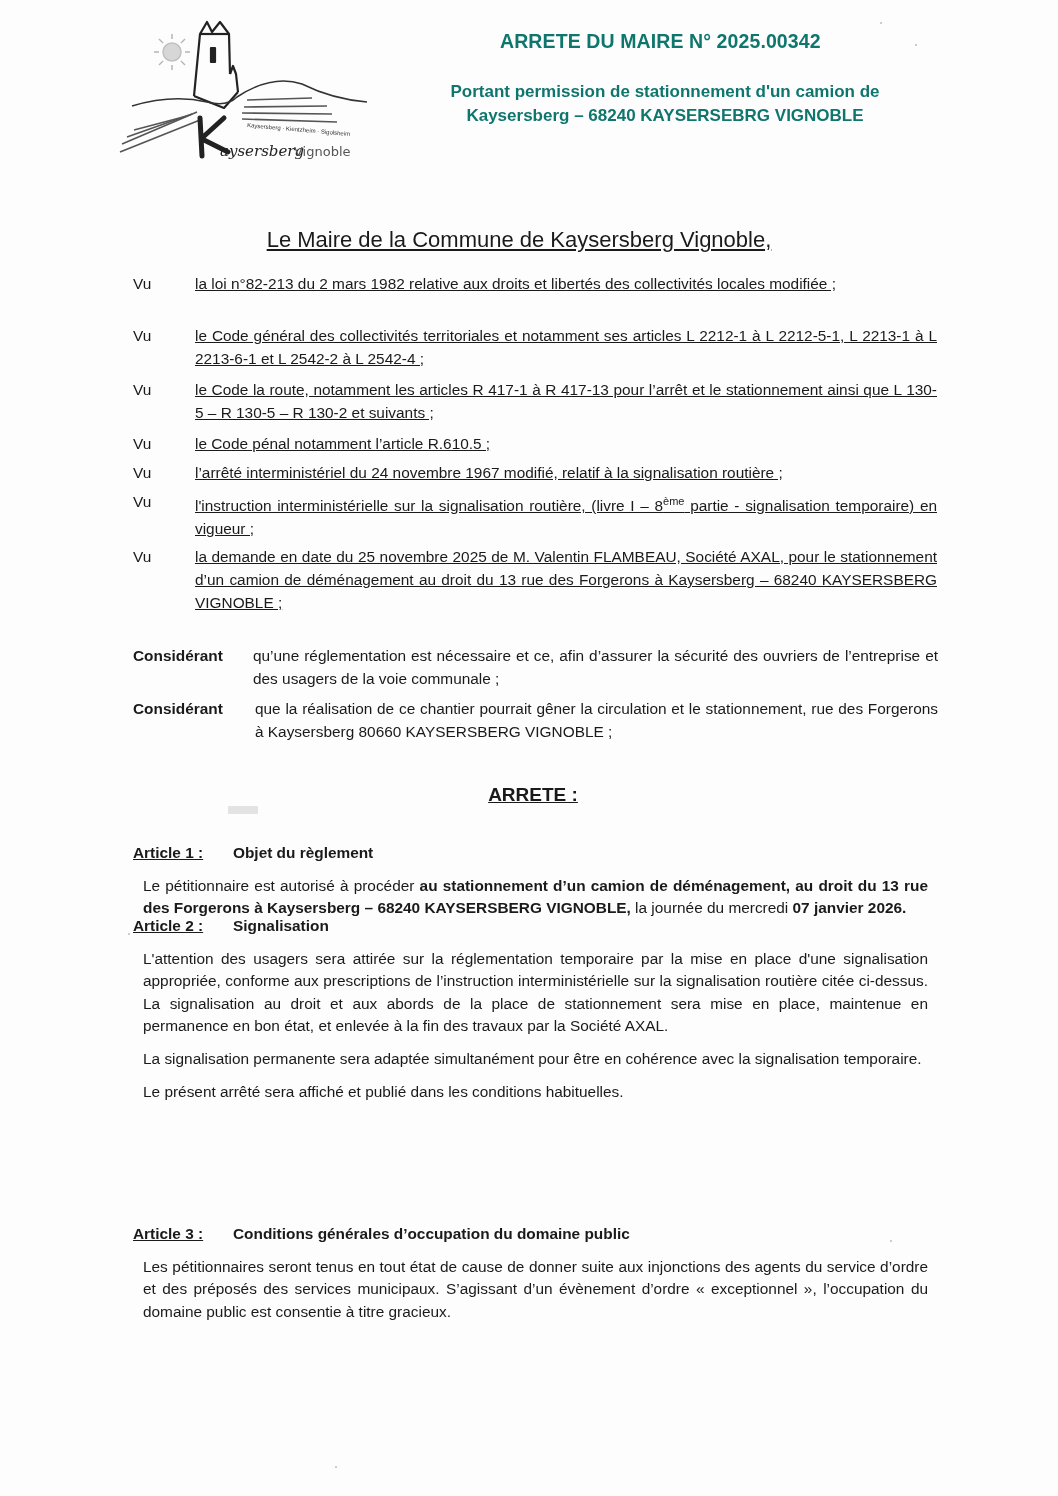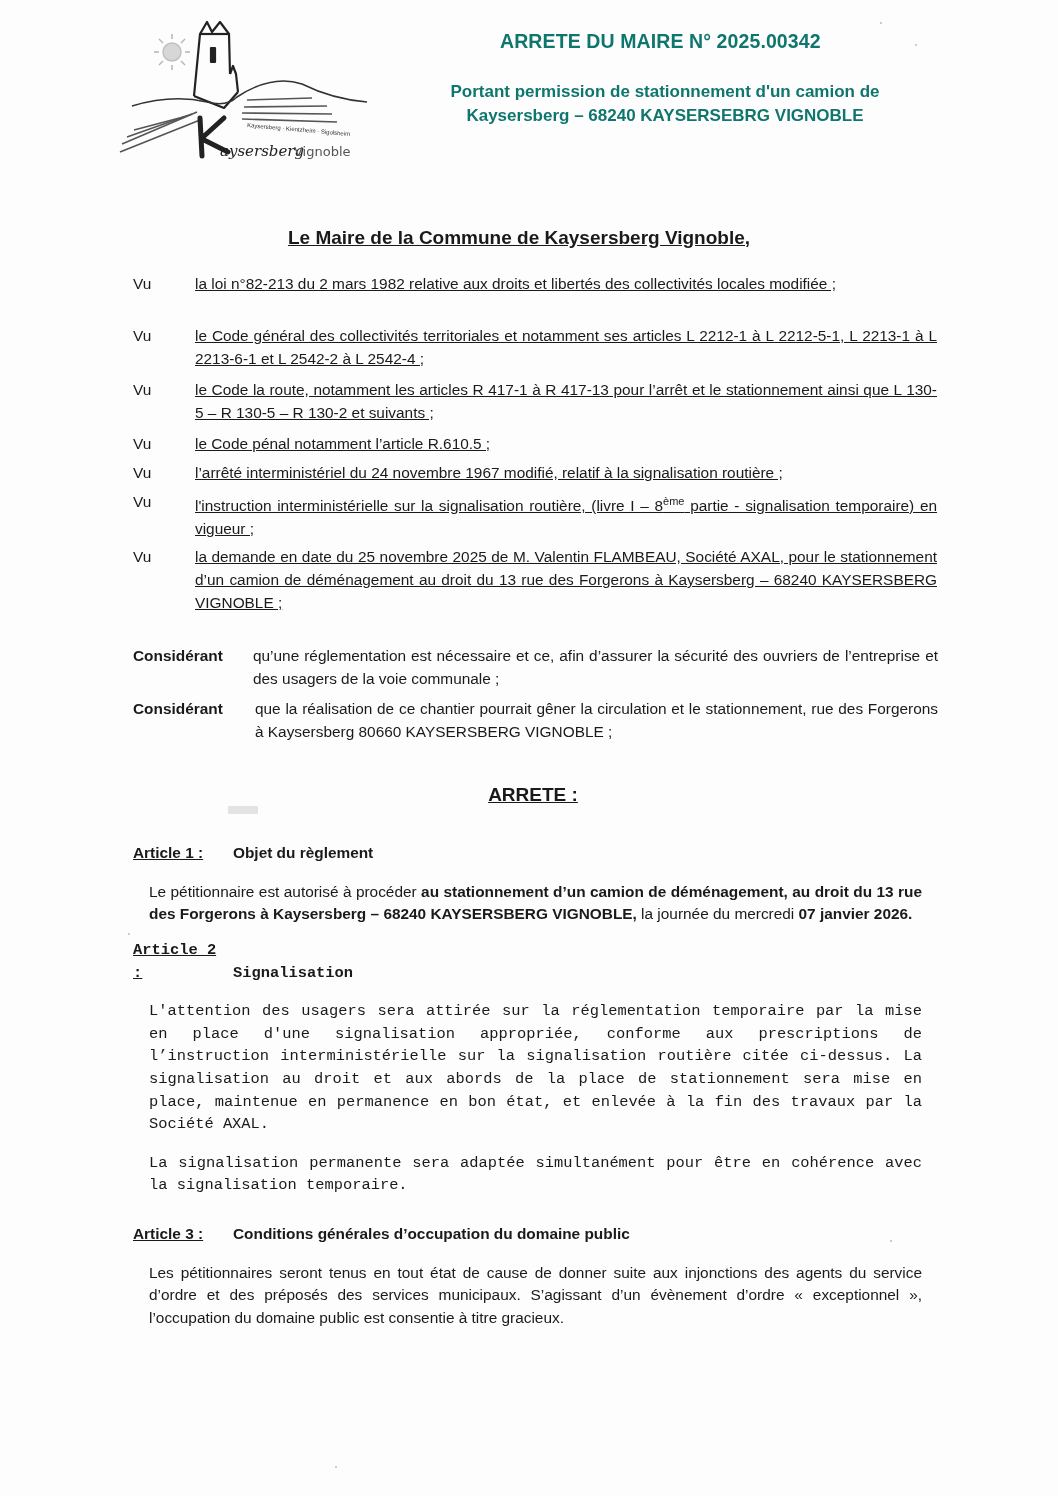--- a/index.html
+++ b/index.html
@@ -13,37 +13,37 @@
   .title {
     position: absolute; left: 500px; top: 30px; width: 400px;
     font-size: 19.5px; font-weight: bold; letter-spacing: 0.1px; color: #0f766e;
   }
   .subtitle {
     position: absolute; left: 415px; top: 80px; width: 500px; text-align: center;
     font-size: 17px; font-weight: bold; line-height: 24px; color: #0f766e;
   }
   .mayor {
     position: absolute; left: 0; top: 227px; width: 1038px; text-align: center;
-    font-size: 19px; font-weight: bold; text-decoration: underline; color: #1a1a1a;
+    font-size: 22px; font-weight: normal; text-decoration: underline; color: #1a1a1a;
   }
   .vu-row { position: absolute; left: 133px; width: 805px; font-size: 15.4px; line-height: 23px; }
   .vu-label { position: absolute; left: 0; top: 0; font-weight: normal; }
   .vu-text { position: absolute; left: 62px; top: 0; width: 742px; text-align: justify; text-decoration: underline; }
   .vu-text sup { font-size: 11px; }
   .cons-row { position: absolute; left: 133px; width: 805px; font-size: 15.4px; line-height: 23px; }
   .cons-label { position: absolute; left: 0; top: 0; font-weight: bold; }
   .cons-text { position: absolute; left: 124px; top: 0; width: 681px; text-align: justify; }
   .arrete {
     position: absolute; left: 0; top: 784px; width: 1066px; text-align: center;
     font-size: 19px; font-weight: bold; text-decoration: underline;
   }
   .article { position: absolute; left: 133px; width: 805px; font-size: 15.4px; line-height: 22.6px; }
   .art-head { font-weight: bold; }
   .art-num { text-decoration: underline; display: inline-block; width: 100px; }
-  .para { margin: 16px; text-align: justify; }
+  .para { margin: 10px; text-align: justify; }
   .para.left { text-align: left; }
   .speck { position: absolute; width: 2px; height: 2px; background: #bbb; border-radius: 1px; }
 </style>
 </head>
 <body>
 
 <div class="page">
 
   <div class="logo">
     <svg width="260" height="150" viewBox="0 0 260 150">
@@ -137,26 +137,27 @@
 
   <div class="arrete">ARRETE :</div>
 
   <div class="article" style="top:842px;">
     <div class="art-head">
       <span class="art-num">Article 1 :</span><span>Objet du règlement</span>
     </div>
     <p class="para"><span>Le pétitionnaire est autorisé à procéder </span><b>au stationnement d’un camion de déménagement, au droit du 13 rue des Forgerons à Kaysersberg – 68240 KAYSERSBERG VIGNOBLE,</b><span> la journée du mercredi </span><b>07 janvier 2026.</b></p>
   </div>
 
-  <div class="article" style="top:939px;font-family:Liberation Mono, monospace;">
+  <div class="article" style="top:915px;">
     <div class="art-head">
       <span class="art-num">Article 2 :</span><span>Signalisation</span>
     </div>
     <p class="para">L'attention des usagers sera attirée sur la réglementation temporaire par la mise en place d'une signalisation appropriée, conforme aux prescriptions de l’instruction interministérielle sur la signalisation routière citée ci-dessus. La signalisation au droit et aux abords de la place de stationnement sera mise en place, maintenue en permanence en bon état, et enlevée à la fin des travaux par la Société AXAL.</p>
     <p class="para">La signalisation permanente sera adaptée simultanément pour être en cohérence avec la signalisation temporaire.</p>
+    <p class="para left">Le présent arrêté sera affiché et publié dans les conditions habituelles.</p>
   </div>
 
   <div class="article" style="top:1223px;">
     <div class="art-head">
       <span class="art-num">Article 3 :</span><span>Conditions générales d’occupation du domaine public</span>
     </div>
     <p class="para">Les pétitionnaires seront tenus en tout état de cause de donner suite aux injonctions des agents du service d’ordre et des préposés des services municipaux. S’agissant d’un évènement d’ordre « exceptionnel », l’occupation du domaine public est consentie à titre gracieux.</p>
   </div>
 
   <div class="speck" style="left:880px; top:22px;"></div>

